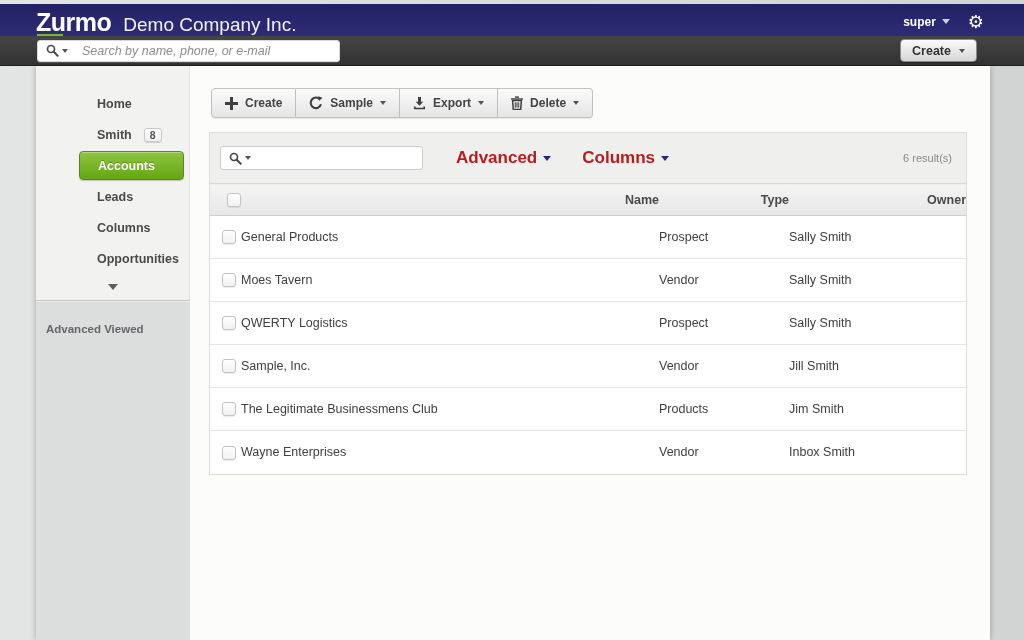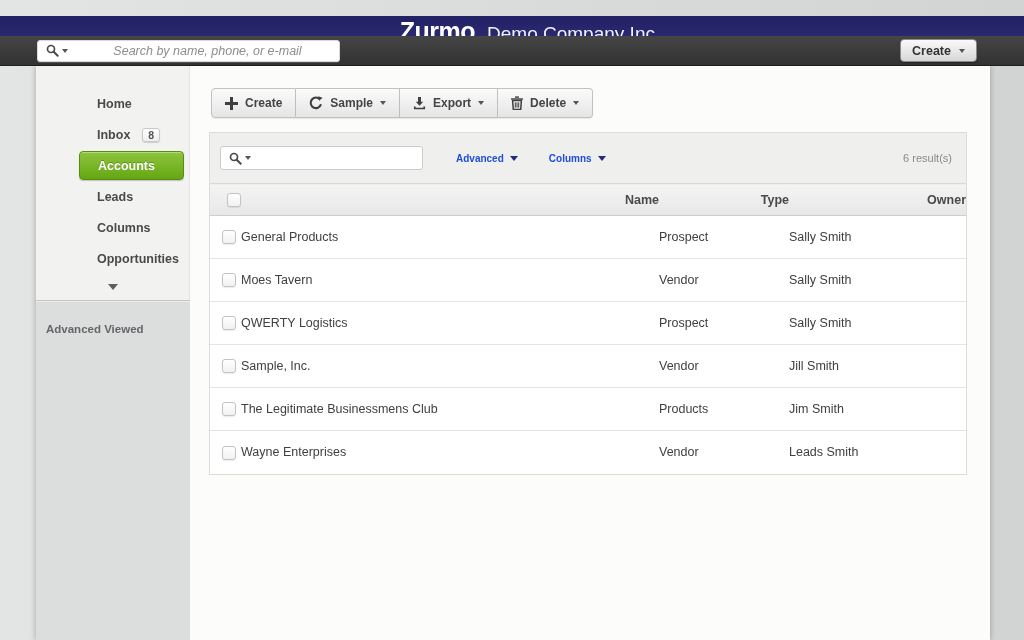--- a/index.html
+++ b/index.html
@@ -5,24 +5,24 @@
   * { margin:0; padding:0; box-sizing:border-box; }
   html,body { width:1024px; height:640px; overflow:hidden; }
   body {
     font-family:"Liberation Sans","DejaVu Sans",sans-serif;
     background:linear-gradient(90deg,#e3e4e4 0%,#dadbdb 50%,#d2d3d3 100%);
     position:relative;
   }
 
   
   .topnav {
-    position:absolute; top:16px; left:0; width:1024px; height:36px;
+    position:absolute; top:4px; left:0; width:1024px; height:36px;
     background:linear-gradient(to bottom,#232165,#2f2d76);
     border-bottom:1px solid #1b1a4a;
-    display:flex; align-items:center; z-index:30;flex-direction:column;
+    display:flex; align-items:center; z-index:30;
   }
   .logo-wrap { display:flex; align-items:baseline; margin-left:36px; }
   .logo { color:#ffffff; font-size:25px; font-weight:bold; letter-spacing:-0.5px; position:relative; line-height:30px; }
   .logo-mark { position:absolute; left:1px; bottom:-1px; width:26px; height:4px; background:#76b82a; }
   .logo-tail { position:absolute; left:4px; bottom:-6px; width:0; height:0;
     border-left:5px solid transparent; border-right:5px solid transparent; border-top:5px solid #76b82a; }
   .company { color:#f2f2f8; font-size:19px; font-weight:400; margin-left:12px; }
   .topnav-right { margin-left:auto; margin-right:40px; display:flex; align-items:center; gap:18px; }
   .user-menu { display:flex; align-items:center; gap:6px; cursor:pointer; }
   .user-name { color:#ffffff; font-size:12px; font-weight:bold; }
@@ -39,21 +39,21 @@
   .global-search {
     margin-left:37px; width:303px; height:22px; background:#ffffff;
     border:1px solid #d9d9d9; border-radius:3px; display:flex; align-items:center;
     box-shadow:0 1px 0 rgba(255,255,255,0.15);
     padding:0 6px;
   }
   .search-icon-group { display:flex; align-items:center; gap:3px; padding:0 4px 0 2px; cursor:pointer; }
   .caret-dark { width:0; height:0; border-left:3.5px solid transparent; border-right:3.5px solid transparent; border-top:4.5px solid #555; display:inline-block; }
   .global-search input {
     border:none; outline:none; flex:1; font-size:12.5px; font-style:italic; color:#666;
-    font-family:"Liberation Sans","DejaVu Sans",sans-serif; background:transparent; padding-left:10px;text-align:center;
+    font-family:"Liberation Sans","DejaVu Sans",sans-serif; background:transparent; padding-left:10px;
   }
   .global-search input::placeholder { color:#8d8d8d; font-style:italic; }
   .create-top {
     margin-left:auto; margin-right:47px; height:23px; padding:0 11px;
     background:linear-gradient(to bottom,#fafafa,#d7d7d7);
     border:1px solid #8a8a8a; border-radius:4px;
     display:flex; align-items:center; gap:8px; cursor:pointer;
     box-shadow:0 1px 1px rgba(0,0,0,0.3);
   }
   .create-top span.lbl { font-size:12.5px; font-weight:bold; color:#333; }
@@ -108,21 +108,21 @@
   .panel {
     margin:14px 23px 0 19px; background:#efefee; border:1px solid #dddcd6;
   }
   .panel-toolbar { height:50px; display:flex; align-items:center; padding:0 14px 0 10px; }
   .panel-search {
     width:203px; height:24px; background:#ffffff; border:1px solid #cccccc; border-radius:3px;
     display:flex; align-items:center; padding:0 6px;
   }
   .panel-search input { border:none; outline:none; flex:1; font-size:12px; color:#444; background:transparent; padding-left:8px; font-family:"Liberation Sans","DejaVu Sans",sans-serif; }
   .link-drop { display:flex; align-items:center; gap:6px; cursor:pointer; }
-  .link-drop .lbl { font-size:10px; font-weight:bold; color:#1d4ed8; }
+  .link-drop .lbl { font-size:17px; font-weight:bold; color:#b91c1c; }
   .caret-navy { width:0; height:0; border-left:4px solid transparent; border-right:4px solid transparent; border-top:5px solid #28287c; display:inline-block; }
   .adv { margin-left:33px; }
   .cols { margin-left:31px; }
   .results { margin-left:auto; font-size:11px; color:#8a8a8a; }
 
   
   table.list { width:100%; border-collapse:collapse; background:#ffffff; }
   table.list thead th {
     height:32px; text-align:right; font-size:12.5px; font-weight:bold; color:#4a4a4a;
     background:linear-gradient(to bottom,#f4f4f4,#e7e7e7);
@@ -179,21 +179,21 @@
 
 <div class="container">
 
   <div class="sidebar">
     <div class="side-top">
       <ul class="side-menu">
         <li>
           <span class="side-label">Home</span>
         </li>
         <li>
-          <span class="side-label">Inbox</span>
+          <span class="side-label">Smith</span>
           <span class="badge">8</span>
         </li>
         <li class="active">
           <span class="side-label">Accounts</span>
         </li>
         <li>
           <span class="side-label">Leads</span>
         </li>
         <li>
           <span class="side-label">Columns</span>
@@ -308,20 +308,20 @@
           <tr>
             <td class="col-check"><span class="checkbox"></span></td>
             <td>The Legitimate Businessmens Club</td>
             <td>Products</td>
             <td>Jim Smith</td>
           </tr>
           <tr>
             <td class="col-check"><span class="checkbox"></span></td>
             <td>Wayne Enterprises</td>
             <td>Vendor</td>
-            <td>Leads Smith</td>
+            <td>Inbox Smith</td>
           </tr>
         </tbody>
       </table>
     </div>
 
   </div>
 </div>
 
 </body></html>

